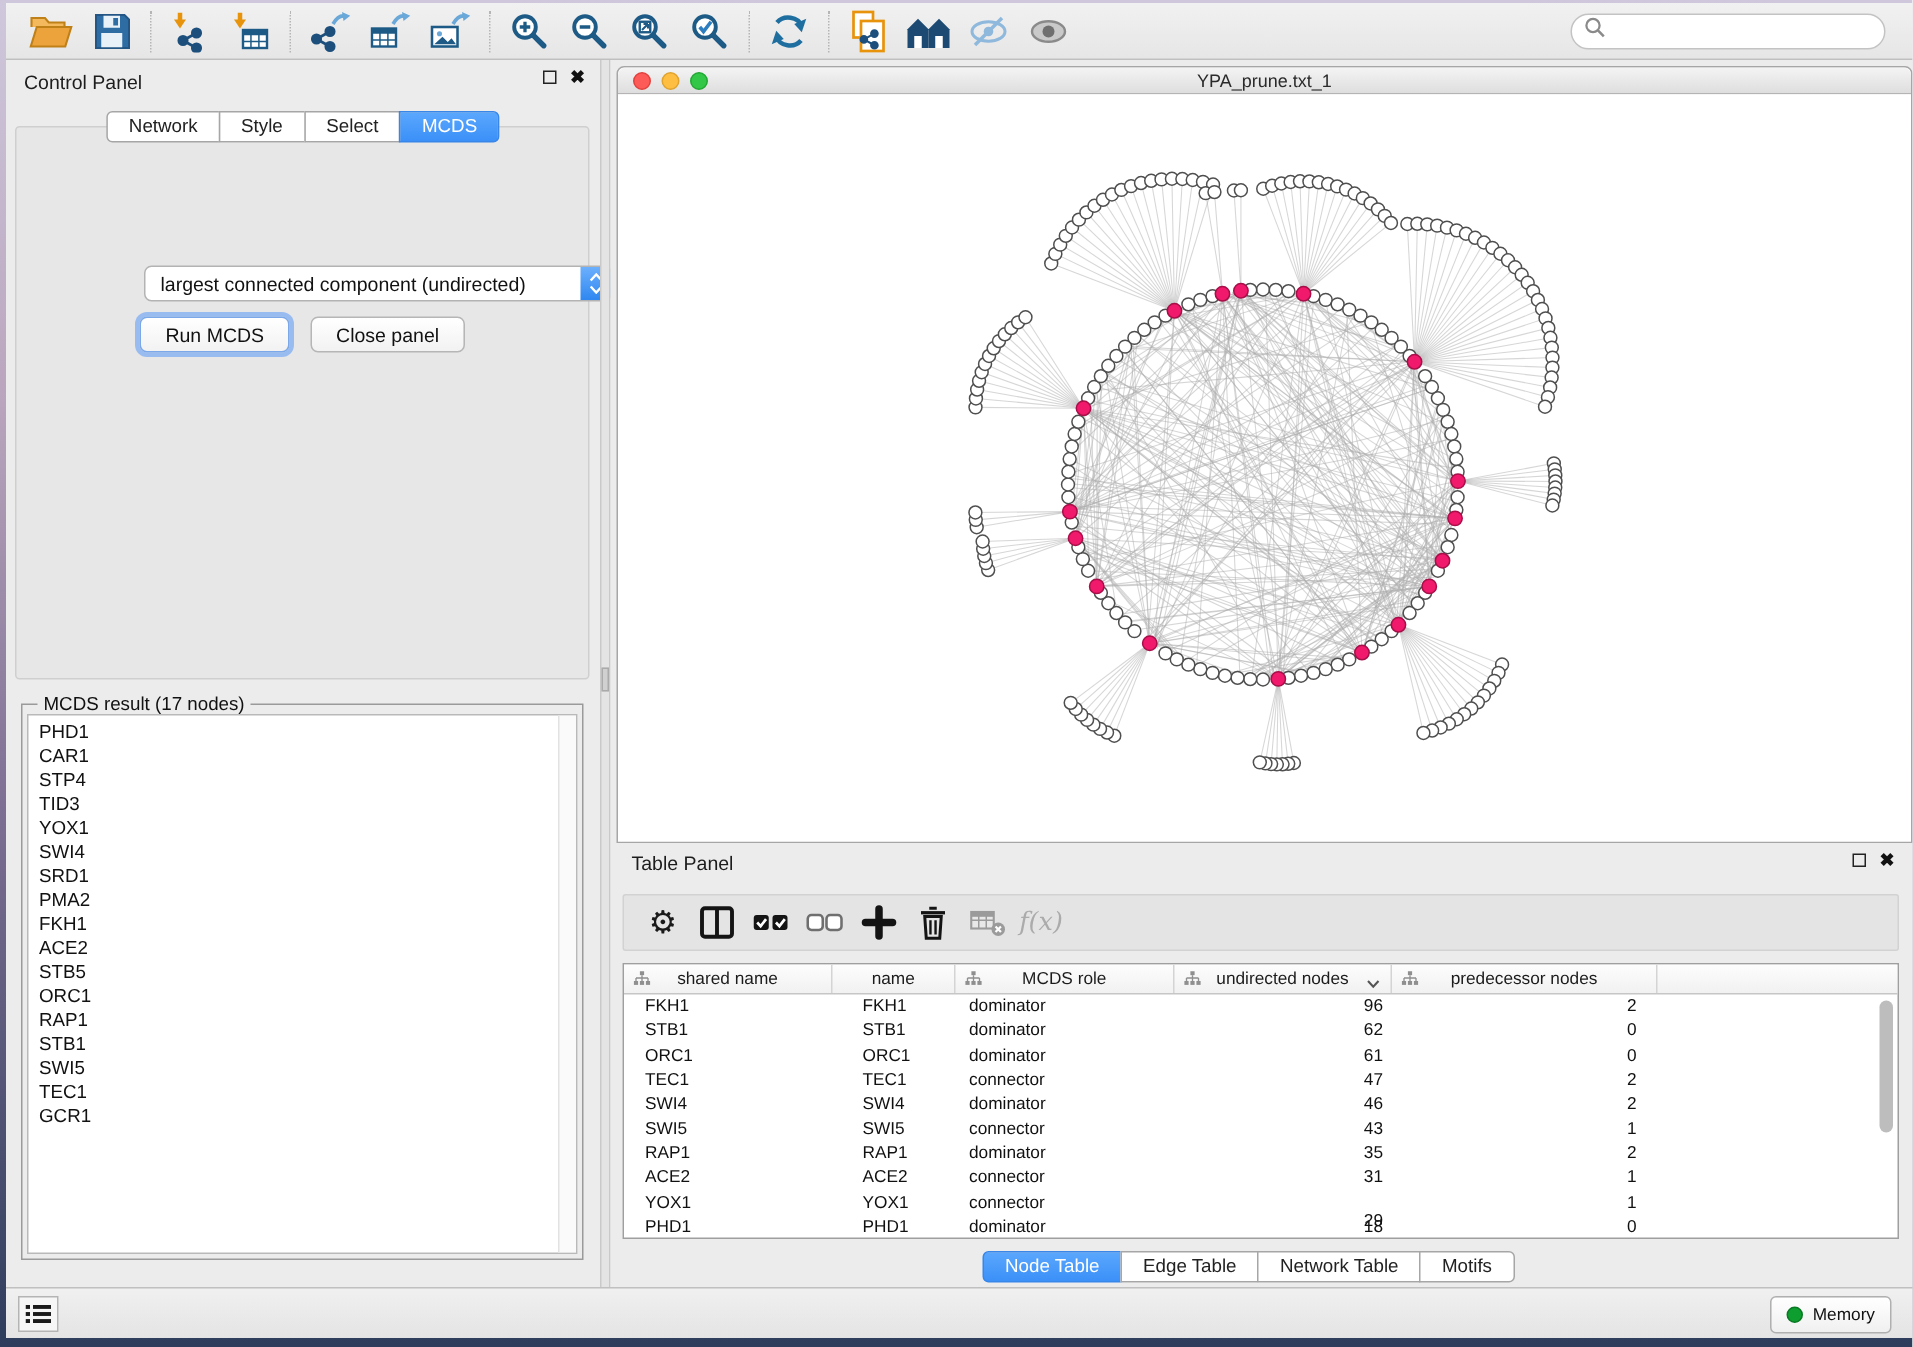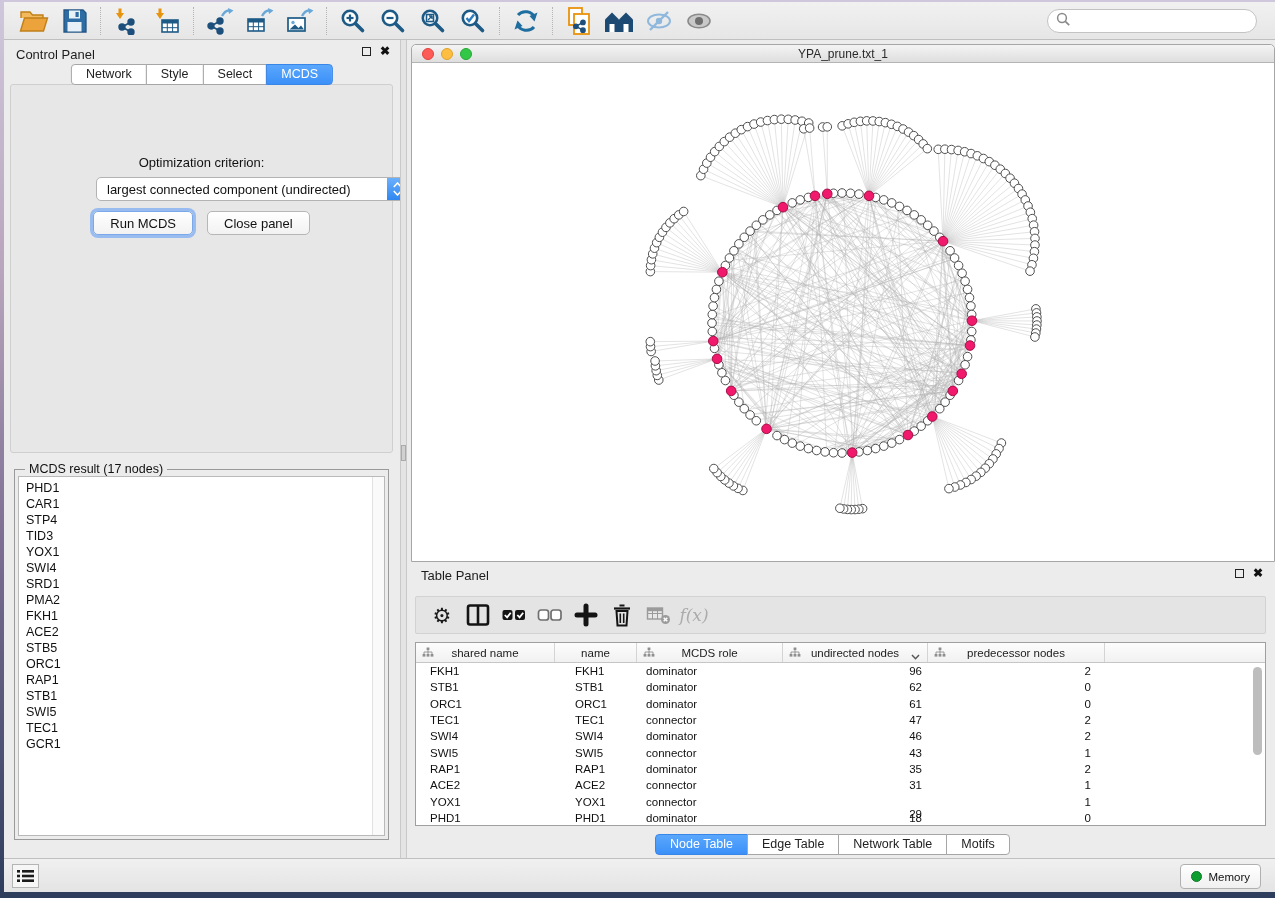--- a/index.html
+++ b/index.html
@@ -22,21 +22,21 @@
   .panel-head { position:relative; height:26px;padding-left:42px; }
   .panel-title { position:absolute; left:12px; top:7px; font-size:13px; color:#1d1d1d; }
   .wm-btns { position:absolute; right:10px; top:6px; display:flex; gap:9px; align-items:center; }
   .float-ico { width:9px; height:9px; border:1.6px solid #222; display:inline-block; }
   .close-ico { font-size:12px; font-weight:bold; color:#111; line-height:11px; }
   .seg-tabs { display:flex; }
   .seg-tab { height:21px; line-height:19px; padding:0 14px; background:#fff; border:1px solid #a6a6a6; font-size:12.5px; color:#222; margin-left:-1px; text-align:center; }
   .seg-tab:first-child { border-radius:4px 0 0 4px; margin-left:0; }
   .seg-tab:last-child { border-radius:0 4px 4px 0; }
   .seg-tab.active { background:linear-gradient(180deg,#5aa7fd,#3b90f8); color:#fff; border-color:#3786e8; }
-  .cp-tabs { position:absolute; left:50%; transform:translateX(-50%); top:24px; z-index:3; }
+  .cp-tabs { position:absolute; left:50%; transform:translateX(-50%); top:34px; z-index:3; }
   .cp-inner { position:absolute; left:6px; right:7px; top:44px; height:369px; background:#e7e7e7; border:1px solid #cfcfcf; border-radius:3px; }
   .opt-label { position:absolute; top:70px; width:100%; text-align:center; font-size:13px; color:#111; }
   .dropdown { position:absolute; left:40px; top:92px; width:312px; height:24px; background:#fff; border:1px solid #b3b3b3; border-radius:5px; display:flex; align-items:center;margin-left:45px; }
   .dropdown .dd-text { flex:1; font-size:13px; color:#111; padding-left:10px; white-space:nowrap; overflow:hidden; }
   .dd-stepper { width:20px; height:22px; border-radius:0 4px 4px 0; background:linear-gradient(180deg,#6cb0fd,#2f87f0); display:flex; flex-direction:column; align-items:center; justify-content:center; gap:2px; }
   .btn-row { position:absolute; top:126px; width:100%; display:flex; justify-content:center; gap:14px; }
   .mac-btn { height:24px; padding:0 16px; background:linear-gradient(180deg,#ffffff,#f2f2f2); border:1px solid #b6b6b6; border-radius:5px; font-size:13px; color:#111; font-family:"Liberation Sans",sans-serif; }
   .mac-btn.focused { box-shadow:0 0 0 3px rgba(110,165,245,.65); border-color:#7aa8e8; }
   .mcds-box { position:absolute; left:10px; right:11px; top:429px; bottom:18px; border:1px solid #9a9a9a; }
   .mcds-legend { position:absolute; left:10px; top:-8px; background:#ececec; padding:0 4px; font-size:12.5px; color:#111; }
@@ -276,21 +276,20 @@
           <span class="close-ico">✖</span>
         </span>
       </div>
       <div class="seg-tabs cp-tabs" id="cp-tabs">
           <div class="seg-tab">Network</div>
           <div class="seg-tab">Style</div>
           <div class="seg-tab">Select</div>
           <div class="seg-tab active">MCDS</div>
         </div>
       <div class="cp-inner">
-        <div class="opt-label">Optimization criterion:</div>
         <div class="dropdown">
           <span class="dd-text">largest connected component (undirected)</span>
           <span class="dd-stepper">
             <svg width="9" height="6" viewBox="0 0 9 6">
                 <path d="M0.8 5 L4.5 1 L8.2 5" fill="none" stroke="#fff" stroke-width="1.6"></path>
               </svg>
             <svg width="9" height="6" viewBox="0 0 9 6">
                 <path d="M0.8 1 L4.5 5 L8.2 1" fill="none" stroke="#fff" stroke-width="1.6"></path>
               </svg>
           </span>

